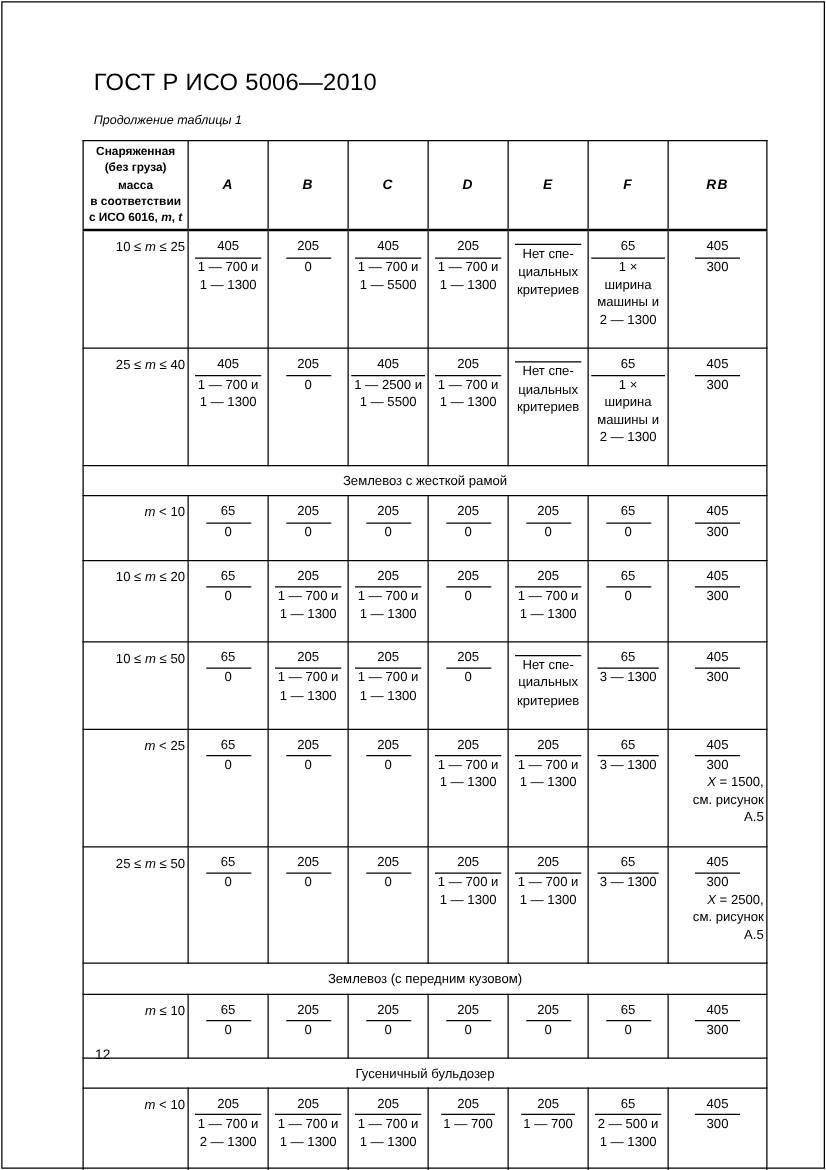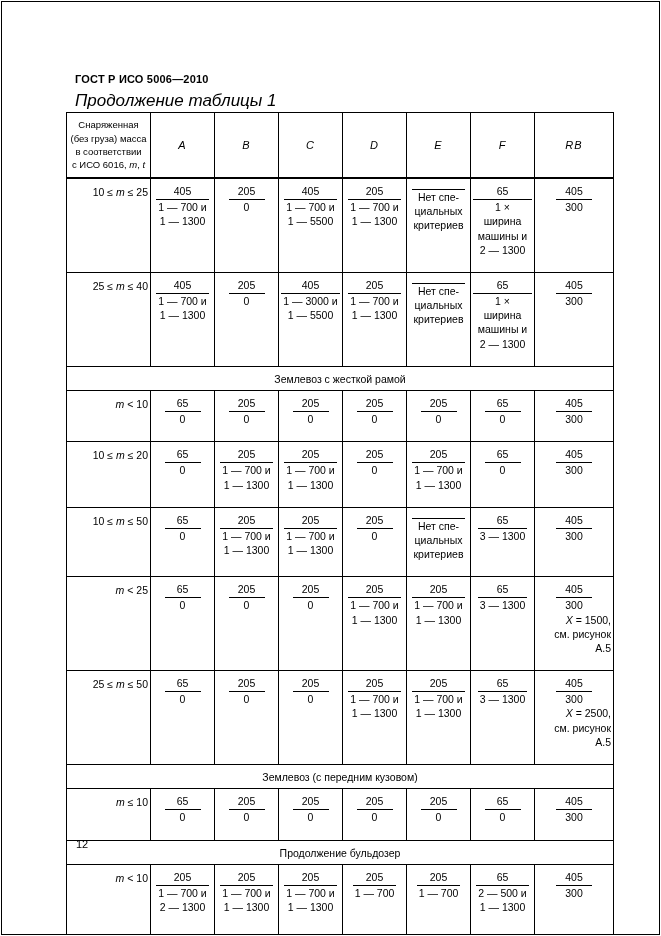--- a/index.html
+++ b/index.html
@@ -1,28 +1,28 @@
 <!DOCTYPE html>
 <html><head>
 <meta charset="utf-8">
 <style>
   html,body{margin:0;padding:0;}
   body{
     width:661px;height:936px;position:relative;background:#fff;color:#000;
     font-family:"Liberation Sans",sans-serif;
   }
   .frame{position:absolute;inset:1px;border:1px solid #000;pointer-events:none;}
-  .doc-title{position:absolute;left:75px;top:56px;font-size:11px;font-weight:bold;letter-spacing:.2px;margin-top:17px;}
-  .caption{position:absolute;left:75px;top:91px;font-size:17px;font-style:italic;}
+  .doc-title{position:absolute;left:75px;top:56px;font-size:19px;font-weight:normal;letter-spacing:.2px;}
+  .caption{position:absolute;left:75px;top:91px;font-size:10px;font-style:italic;}
   table.t1{
     position:absolute;left:66px;top:112px;border-collapse:collapse;table-layout:fixed;
     font-size:10.5px;line-height:1.35;
   }
   .t1 th,.t1 td{border:1px solid #000;text-align:center;padding:3px 1px;}
-  .t1 thead th{border-bottom:2.5px solid #000;vertical-align:middle;height:58px;font-weight:normal;}
+  .t1 thead th{border-bottom:2.5px solid #000;vertical-align:middle;height:58px;font-weight:bold;}
   th.mass{font-size:9.5px;line-height:1.4;padding:2px 3px;}
   th.colh{font-style:italic;font-size:11px;letter-spacing:1px;}
   tr.sec td{padding:5px 2px 4px;font-size:10.5px;}
   tr.dr td{vertical-align:top;padding:5px 2px 15px;}
   tr.dr td.range{padding-top:6px;text-align:right;}
   tr.dr:last-child td{border-bottom:none;padding-bottom:20px;}
   .frac{display:inline-block;min-width:36px;}
   .num{border-bottom:1px solid #000;padding:0 6px 1px;}
   .num.empty{height:4px;}
   .den-line{padding:0 2px;}
@@ -75,21 +75,21 @@
           <td><div class="frac"><div class="num">405</div><div class="den-line">1 — 700 и</div><div class="den-line">1 — 5500</div></div></td>
           <td><div class="frac"><div class="num">205</div><div class="den-line">1 — 700 и</div><div class="den-line">1 — 1300</div></div></td>
           <td><div class="frac"><div class="num empty"></div><div class="den-line">Нет спе-</div><div class="den-line">циальных</div><div class="den-line">критериев</div></div></td>
           <td><div class="frac"><div class="num">65</div><div class="den-line">1 × ширина</div><div class="den-line">машины и</div><div class="den-line">2 — 1300</div></div></td>
           <td><div class="frac"><div class="num">405</div><div class="den-line">300</div></div></td>
         </tr>
         <tr class="dr">
           <td class="range">25 ≤ <i>m</i> ≤ 40</td>
           <td><div class="frac"><div class="num">405</div><div class="den-line">1 — 700 и</div><div class="den-line">1 — 1300</div></div></td>
           <td><div class="frac"><div class="num">205</div><div class="den-line">0</div></div></td>
-          <td><div class="frac"><div class="num">405</div><div class="den-line">1 — 3000 и</div><div class="den-line">1 — 5500</div></div></td>
+          <td><div class="frac"><div class="num">405</div><div class="den-line">1 — 2500 и</div><div class="den-line">1 — 5500</div></div></td>
           <td><div class="frac"><div class="num">205</div><div class="den-line">1 — 700 и</div><div class="den-line">1 — 1300</div></div></td>
           <td><div class="frac"><div class="num empty"></div><div class="den-line">Нет спе-</div><div class="den-line">циальных</div><div class="den-line">критериев</div></div></td>
           <td><div class="frac"><div class="num">65</div><div class="den-line">1 × ширина</div><div class="den-line">машины и</div><div class="den-line">2 — 1300</div></div></td>
           <td><div class="frac"><div class="num">405</div><div class="den-line">300</div></div></td>
         </tr>
         <tr class="sec">
           <td colspan="8">Землевоз с жесткой рамой</td>
         </tr>
         <tr class="dr">
           <td class="range"><i>m</i> &lt; 10</td>
@@ -148,21 +148,21 @@
           <td class="range"><i>m</i> ≤ 10</td>
           <td><div class="frac"><div class="num">65</div><div class="den-line">0</div></div></td>
           <td><div class="frac"><div class="num">205</div><div class="den-line">0</div></div></td>
           <td><div class="frac"><div class="num">205</div><div class="den-line">0</div></div></td>
           <td><div class="frac"><div class="num">205</div><div class="den-line">0</div></div></td>
           <td><div class="frac"><div class="num">205</div><div class="den-line">0</div></div></td>
           <td><div class="frac"><div class="num">65</div><div class="den-line">0</div></div></td>
           <td><div class="frac"><div class="num">405</div><div class="den-line">300</div></div></td>
         </tr>
         <tr class="sec">
-          <td colspan="8">Продолжение бульдозер</td>
+          <td colspan="8">Гусеничный бульдозер</td>
         </tr>
         <tr class="dr">
           <td class="range"><i>m</i> &lt; 10</td>
           <td><div class="frac"><div class="num">205</div><div class="den-line">1 — 700 и</div><div class="den-line">2 — 1300</div></div></td>
           <td><div class="frac"><div class="num">205</div><div class="den-line">1 — 700 и</div><div class="den-line">1 — 1300</div></div></td>
           <td><div class="frac"><div class="num">205</div><div class="den-line">1 — 700 и</div><div class="den-line">1 — 1300</div></div></td>
           <td><div class="frac"><div class="num">205</div><div class="den-line">1 — 700</div></div></td>
           <td><div class="frac"><div class="num">205</div><div class="den-line">1 — 700</div></div></td>
           <td><div class="frac"><div class="num">65</div><div class="den-line">2 — 500 и</div><div class="den-line">1 — 1300</div></div></td>
           <td><div class="frac"><div class="num">405</div><div class="den-line">300</div></div></td>

